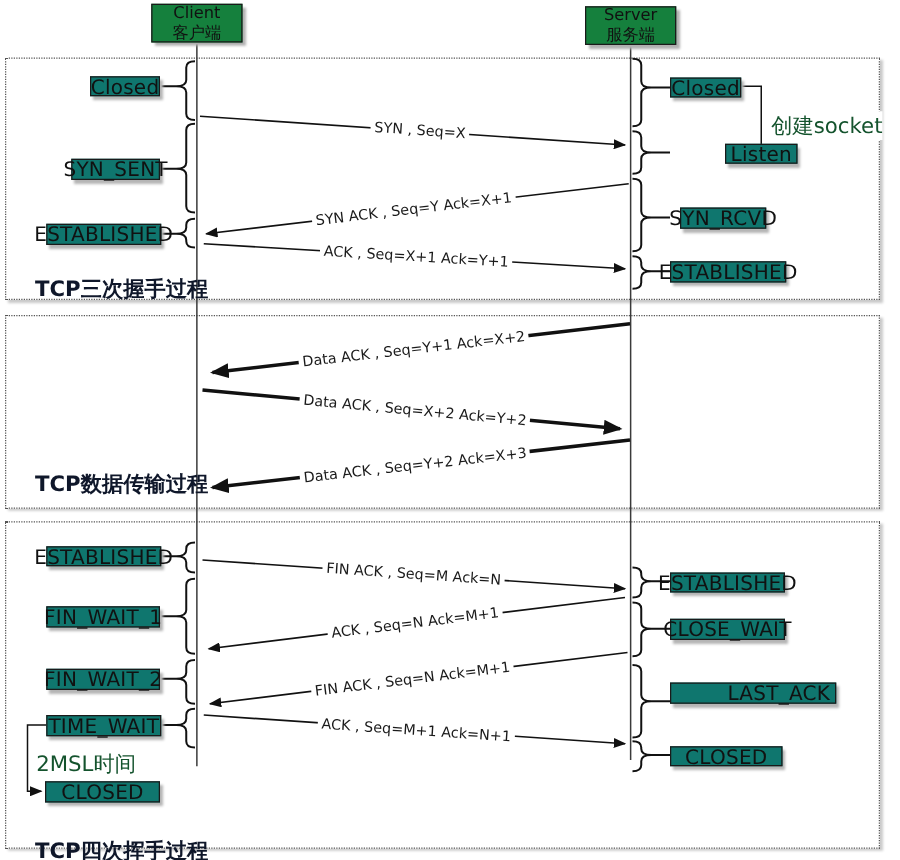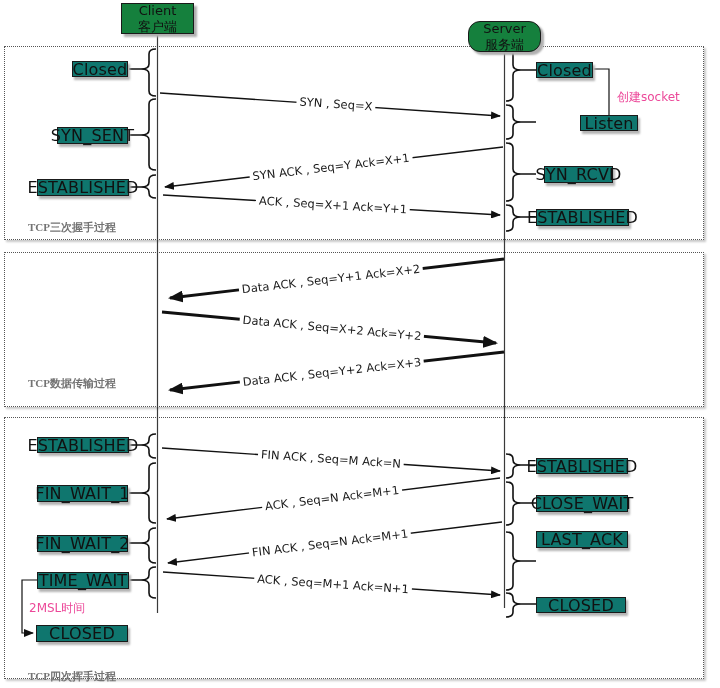--- a/index.html
+++ b/index.html
@@ -24,26 +24,25 @@
   .state-box{
     position:absolute;z-index:3;background:#0f766e;border:1px solid #1a1a1a;
     box-shadow:2px 3px 2px #b5b5b5;display:flex;align-items:center;justify-content:center;
     font-size:16px;letter-spacing:0.2px;white-space:nowrap;box-sizing:content-box;
   }
   .msg-label{
     position:absolute;z-index:2;background:#fff;padding:0 3px;
     font-size:11.5px;white-space:nowrap;color:#1a1a1a;
   }
   .section-title{
-    position:absolute;z-index:3;font-size:11px;font-weight:bold;color:#737373;
+    position:absolute;z-index:3;font-size:17px;font-weight:bold;color:#0f172a;
     white-space:nowrap;
-    font-family:Liberation Serif, serif;
   }
   .annotation{
-    position:absolute;z-index:3;font-size:12px;color:#ec4899;white-space:nowrap;background:#fff;
+    position:absolute;z-index:3;font-size:17px;color:#14532d;white-space:nowrap;background:#fff;
   }
 </style>
 </head>
 <body>
 
 <div id="stage">
 
   <div class="section" style="top:46px;height:194px;"></div>
   <div class="section" style="top:252px;height:155px;"></div>
   <div class="section" style="top:417px;height:262px;"></div>
@@ -103,41 +102,41 @@
         <path d="M 506 482 Q 513 482 513 487 L 513 498 Q 513 503 521 503 Q 513 503 513 508 L 513 520 Q 513 525 506 525 M 521 503 L 536 503"></path>
         <path d="M 506 532 Q 513 532 513 537 L 513 556 Q 513 561 521 561 Q 513 561 513 566 L 513 585 Q 513 590 506 590 M 521 561 L 536 561"></path>
         <path d="M 506 593 Q 513 593 513 598 L 513 599 Q 513 604 521 604 Q 513 604 513 609 L 513 612 Q 513 617 506 617 M 521 604 L 536 604"></path>
       </g>
   </svg>
 
   <div class="actor-box" style="left:121px;top:3px;width:71px;height:29px;">
     <span>Client</span>
     <span>客户端</span>
   </div>
-  <div class="actor-box" style="left:468px;top:21px;width:71px;height:29px;border-radius:12px;">
+  <div class="actor-box" style="left:468px;top:5px;width:71px;height:29px;">
     <span>Server</span>
     <span>服务端</span>
   </div>
 
   <div class="state-box" style="left:72px;top:61px;width:54px;height:14px;">Closed</div>
   <div class="state-box" style="left:57px;top:127px;width:69px;height:15px;">SYN_SENT</div>
   <div class="state-box" style="left:37px;top:179px;width:90px;height:15px;">ESTABLISHED</div>
   <div class="state-box" style="left:536px;top:62px;width:55px;height:14px;">Closed</div>
   <div class="state-box" style="left:536px;top:115px;width:56px;height:14px;margin-left:44px;">Listen</div>
   <div class="state-box" style="left:544px;top:166px;width:67px;height:15px;">SYN_RCVD</div>
   <div class="state-box" style="left:536px;top:209px;width:91px;height:15px;">ESTABLISHED</div>
 
   <div class="state-box" style="left:37px;top:437px;width:90px;height:14px;">ESTABLISHED</div>
   <div class="state-box" style="left:37px;top:485px;width:89px;height:15px;">FIN_WAIT_1</div>
   <div class="state-box" style="left:37px;top:535px;width:89px;height:15px;">FIN_WAIT_2</div>
   <div class="state-box" style="left:37px;top:572px;width:90px;height:15px;">TIME_WAIT</div>
   <div class="state-box" style="left:36px;top:625px;width:90px;height:15px;">CLOSED</div>
   <div class="state-box" style="left:536px;top:458px;width:90px;height:14px;">ESTABLISHED</div>
   <div class="state-box" style="left:536px;top:495px;width:90px;height:15px;">CLOSE_WAIT</div>
-  <div class="state-box" style="left:536px;top:531px;width:90px;height:15px;">LAST_ACK</div>
+  <div class="state-box" style="left:536px;top:546px;width:90px;height:15px;padding-left:41px;">LAST_ACK</div>
   <div class="state-box" style="left:536px;top:597px;width:88px;height:14px;">CLOSED</div>
 
   <div class="msg-label" style="left:336px;top:104px;transform:translate(-50%,-50%) rotate(3.9deg);">SYN , Seq=X</div>
   <div class="msg-label" style="left:331px;top:167px;transform:translate(-50%,-50%) rotate(-6.7deg);">SYN ACK , Seq=Y Ack=X+1</div>
   <div class="msg-label" style="left:333px;top:205px;transform:translate(-50%,-50%) rotate(3.4deg);">ACK , Seq=X+1 Ack=Y+1</div>
 
   <div class="msg-label" style="left:331px;top:279px;transform:translate(-50%,-50%) rotate(-6.6deg);">Data ACK , Seq=Y+1 Ack=X+2</div>
   <div class="msg-label" style="left:332px;top:328px;transform:translate(-50%,-50%) rotate(5.3deg);">Data ACK , Seq=X+2 Ack=Y+2</div>
   <div class="msg-label" style="left:332px;top:372px;transform:translate(-50%,-50%) rotate(-6.4deg);">Data ACK , Seq=Y+2 Ack=X+3</div>
 

